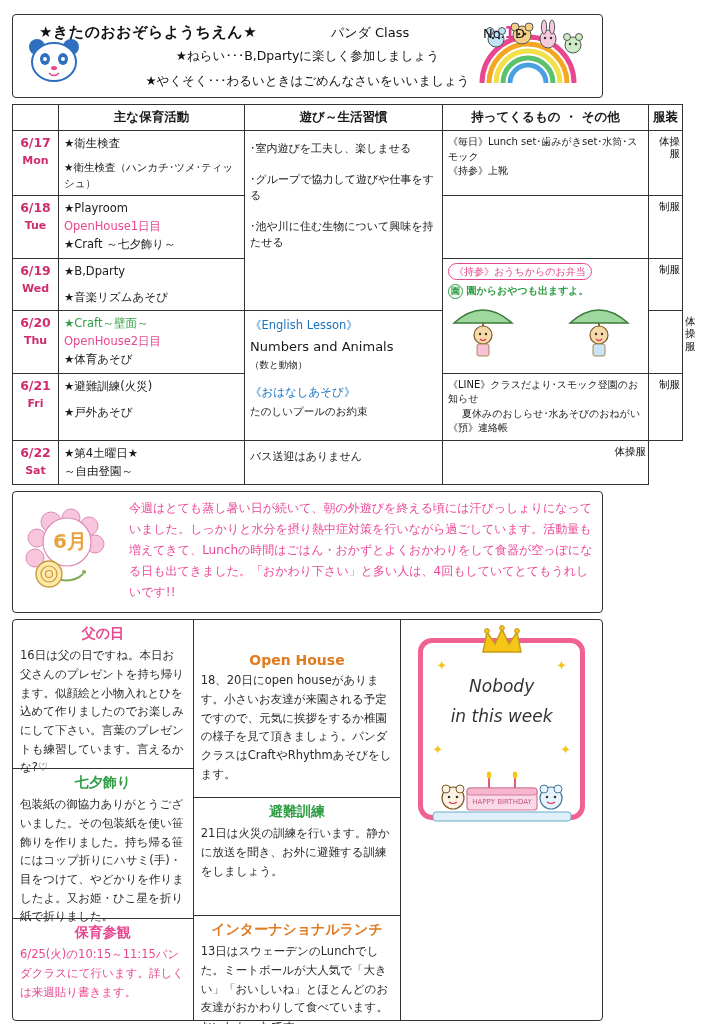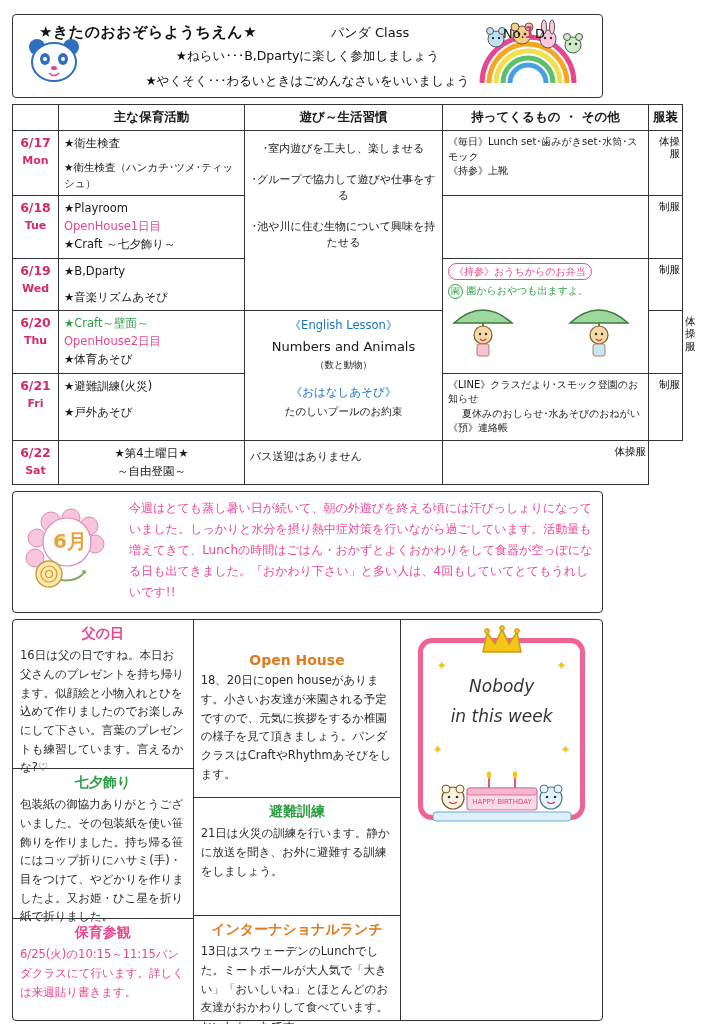--- a/index.html
+++ b/index.html
@@ -3,21 +3,21 @@
 <meta charset="utf-8">
 <style>
   html,body{margin:0;padding:0;background:#ffffff;}
   body{width:724px;height:1024px;font-family:"DejaVu Sans","Liberation Sans",sans-serif;color:#1a1a1a;}
   .page{position:relative;width:615px;height:1024px;box-sizing:border-box;padding:14px 12px 10px 12px;}
 
   
   .hdr{position:relative;border:1.5px solid #333;border-radius:4px;height:84px;box-sizing:border-box;}
   .hdr .ttl{position:absolute;left:26px;top:8px;font-size:15px;font-weight:bold;color:#111;letter-spacing:0.5px;}
   .hdr .cls{position:absolute;left:318px;top:9px;font-size:13px;color:#111;}
-  .hdr .no{position:absolute;left:490px;top:9px;font-size:13px;color:#111;}
+  .hdr .no{position:absolute;left:470px;top:9px;font-size:13px;color:#111;}
   .hdr .no b{color:#d63b8e;font-size:15px;}
   .hdr .l1{position:absolute;left:0;right:0;top:33px;text-align:center;font-size:12.5px;color:#111;}
   .hdr .l2{position:absolute;left:0;right:0;top:58px;text-align:center;font-size:12.5px;color:#111;}
   .panda{position:absolute;left:14px;top:20px;width:54px;height:50px;}
   .rainbow{position:absolute;right:8px;top:4px;width:120px;height:74px;}
 
   
   table.sched{width:100%;border-collapse:collapse;margin-top:6px;table-layout:fixed;}
   table.sched th, table.sched td{border:1px solid #333;vertical-align:top;}
   table.sched th{font-size:12.5px;font-weight:bold;padding:4px 0;text-align:center;background:#fff;}
@@ -30,21 +30,21 @@
   td.date .dw{display:block;font-size:11px;}
   td.act{font-size:11.5px;padding:4px 5px;line-height:1.55;}
   td.wear{text-align:right;font-size:10.5px;line-height:1.15;padding:4px 2px;color:#111;letter-spacing:0;}
   td.wear span{display:block;}
   .pink{color:#e8468f;}
   .green{color:#2f9e44;}
   .blue{color:#1a73c0;}
   .sm{font-size:9.5px;}
   .mid{font-size:10.5px;}
   td.play, td.bring{font-size:11px;padding:4px 5px;line-height:1.5;}
-  .ctr{text-align:center;}
+  .ctr{text-align:left;}
   .bring-note{font-size:10px;line-height:1.45;}
   .oval{display:inline-block;border:1px solid #e8468f;border-radius:10px;padding:0 5px;color:#e8468f;font-size:10px;}
   .circ{display:inline-block;width:13px;height:13px;border:1px solid #2f9e44;border-radius:50%;font-size:9px;line-height:12px;text-align:center;color:#2f9e44;}
 
   
   .msg{margin-top:6px;border:1.5px solid #333;border-radius:4px;position:relative;height:122px;box-sizing:border-box;padding:6px 8px 6px 116px;}
   .msg .txt{font-size:12px;line-height:1.75;color:#ec4899;}
   .badge6{position:absolute;left:10px;top:16px;width:96px;height:90px;}
   .badge6 .mtxt{position:absolute;left:28px;top:22px;font-size:20px;font-weight:bold;color:#e8a33d;}
 
@@ -209,21 +209,21 @@
           <span>6/19</span>
           <span class="dw">Wed</span>
         </td>
         <td class="act">
           <div>★B,Dparty</div>
           <div style="height:8px"></div>
           <div>★音楽リズムあそび</div>
         </td>
         <td class="bring" rowspan="2">
           <div class="oval">《持参》おうちからのお弁当</div>
-          <div style="margin-top:3px;font-size:10px;color:#2f9e44;">
+          <div style="margin-top:3px;font-size:10px;color:#2f9e44;font-weight:bold;">
             <span class="circ">園</span>
             <span>園からおやつも出ますよ。</span>
           </div>
           <div style="position:relative;height:58px;margin-top:2px;">
             <svg style="position:absolute;left:2px;top:2px" width="66" height="56" viewBox="0 0 66 56">
               <path d="M4 20 Q33 -6 62 20 Z" fill="#9fd89f" stroke="#3b7a3b" stroke-width="1.5"></path>
               <line x1="33" y1="20" x2="33" y2="46" stroke="#8a6a3a" stroke-width="2"></line>
               <circle cx="33" cy="32" r="9" fill="#f6d9a8" stroke="#7a5a2a" stroke-width="1.2"></circle>
               <circle cx="30" cy="31" r="1.2" fill="#333"></circle>
                 <circle cx="36" cy="31" r="1.2" fill="#333"></circle>

